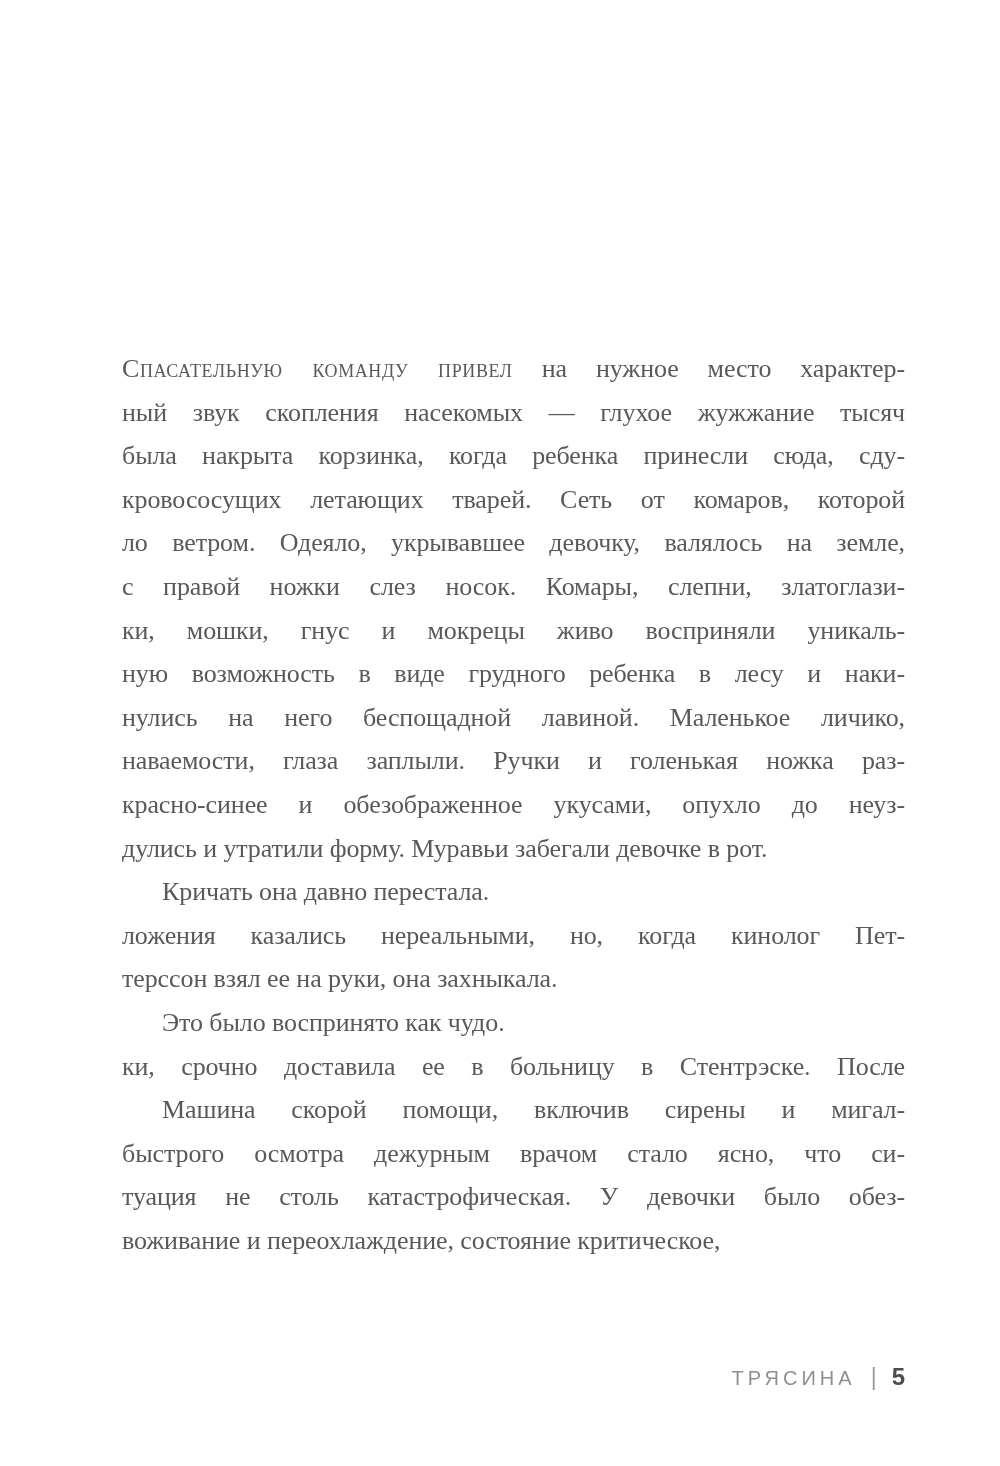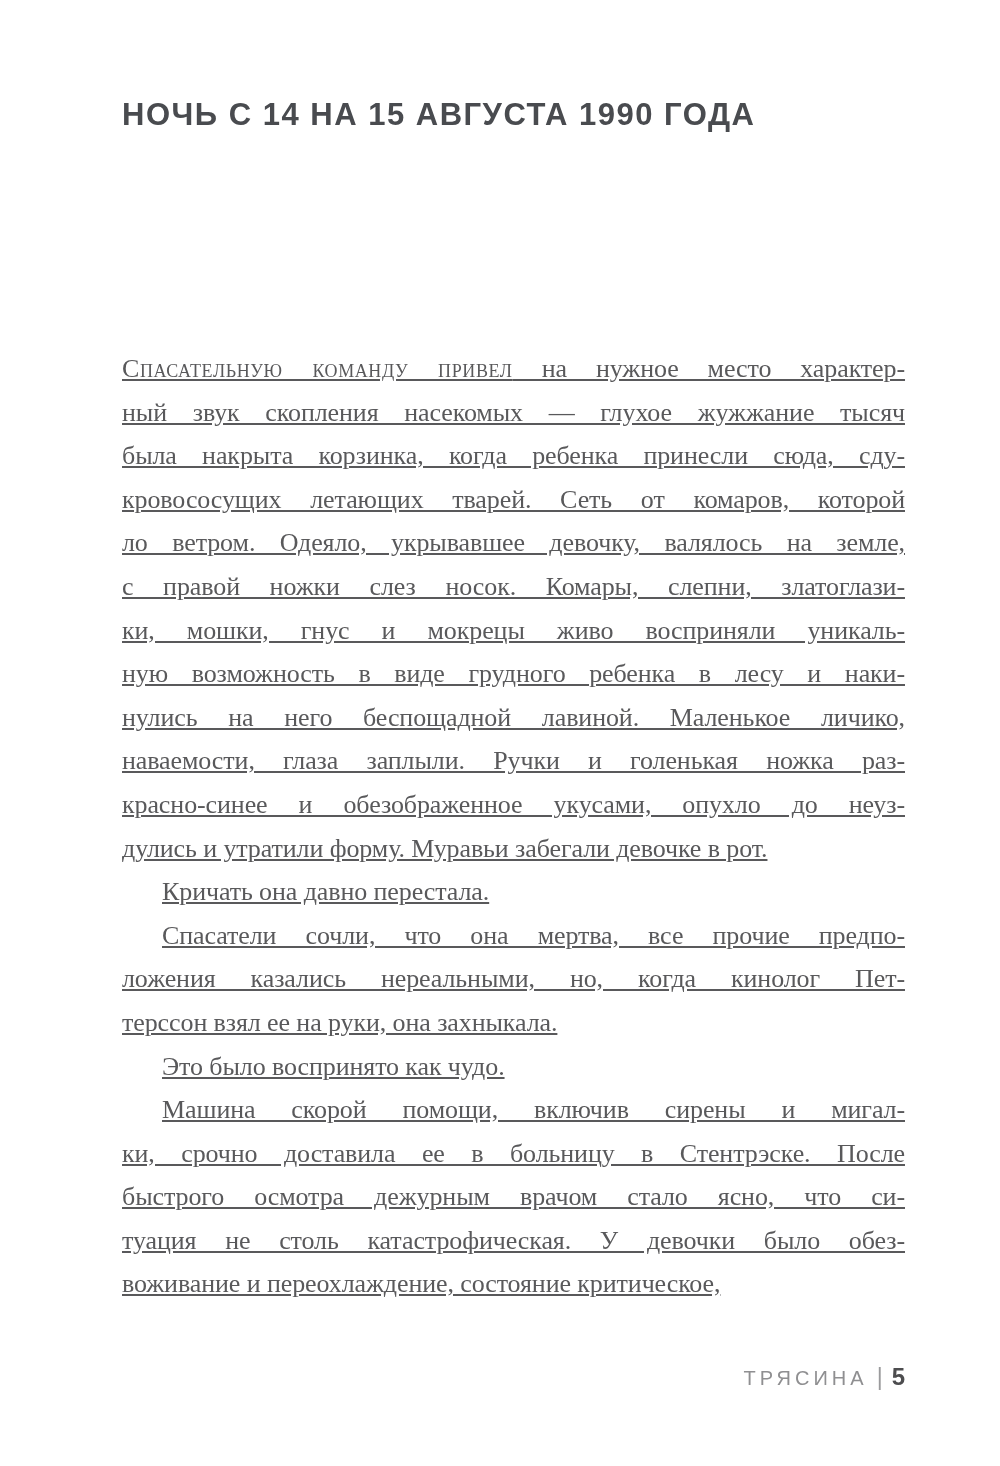--- a/index.html
+++ b/index.html
@@ -30,40 +30,39 @@
   }
   .body-text {
     position: absolute;
     left: 122px;
     top: 347px;
     width: 783px;
     color: #59595b;
     font-size: 26px;
     line-height: 43.6px;
     letter-spacing: -0.1px;
-    text-decoration: underline;
   }
   .paragraph { margin: 0; }
   .line {
     text-align: justify;
     text-align-last: justify;
   }
   .line.last { text-align-last: left; }
   .line.indent { text-indent: 40px; }
   .small-caps {
     font-variant: small-caps;
     letter-spacing: 0.6px;
   }
   .footer {
     position: absolute;
     top: 1363px;
     right: 95px;
     display: flex;
     align-items: baseline;
-    gap: 9px;
+    gap: 15px;
     font-family: "Liberation Sans", sans-serif;
   }
   .book-title {
     font-size: 20px;
     letter-spacing: 4px;
     color: #8f8f91;
   }
   .footer-separator {
     font-size: 23px;
     font-weight: 300;
@@ -73,51 +72,49 @@
     font-size: 24px;
     font-weight: bold;
     color: #4d4d4f;
   }
 </style>
 </head>
 <body>
 
 <div class="page">
 
-  <h1 class="chapter-title">НОЧЬ С 14 НА 15 АВГУСТА 1990 ГОДА</h1>
 
   <div class="body-text">
       <div class="paragraph">
         <div class="line"><span class="small-caps">Спасательную команду привел</span> на нужное место характер-</div>
         <div class="line">ный звук скопления насекомых — глухое жужжание тысяч</div>
         <div class="line">была накрыта корзинка, когда ребенка принесли сюда, сду-</div>
         <div class="line">кровососущих летающих тварей. Сеть от комаров, которой</div>
         <div class="line">ло ветром. Одеяло, укрывавшее девочку, валялось на земле,</div>
         <div class="line">с правой ножки слез носок. Комары, слепни, златоглази-</div>
         <div class="line">ки, мошки, гнус и мокрецы живо восприняли уникаль-</div>
         <div class="line">ную возможность в виде грудного ребенка в лесу и наки-</div>
         <div class="line">нулись на него беспощадной лавиной. Маленькое личико,</div>
         <div class="line">наваемости, глаза заплыли. Ручки и голенькая ножка раз-</div>
         <div class="line">красно-синее и обезображенное укусами, опухло до неуз-</div>
         <div class="line last">дулись и утратили форму. Муравьи забегали девочке в рот.</div>
       </div>
       <div class="paragraph">
         <div class="line last indent">Кричать она давно перестала.</div>
       </div>
       <div class="paragraph">
-        <div class="line indent">Спасатели сочли, что она мертва, все прочие предпо-</div>
         <div class="line">ложения казались нереальными, но, когда кинолог Пет-</div>
         <div class="line last">терссон взял ее на руки, она захныкала.</div>
       </div>
       <div class="paragraph">
         <div class="line last indent">Это было воспринято как чудо.</div>
       </div>
       <div class="paragraph">
+        <div class="line">ки, срочно доставила ее в больницу в Стентрэске. После</div>
         <div class="line indent">Машина скорой помощи, включив сирены и мигал-</div>
-        <div class="line">ки, срочно доставила ее в больницу в Стентрэске. После</div>
         <div class="line">быстрого осмотра дежурным врачом стало ясно, что си-</div>
         <div class="line">туация не столь катастрофическая. У девочки было обез-</div>
         <div class="line last">воживание и переохлаждение, состояние критическое,</div>
       </div>
     </div>
 
   <div class="footer">
     <span class="book-title">ТРЯСИНА</span>
     <span class="footer-separator">|</span>
     <span class="page-number">5</span>

